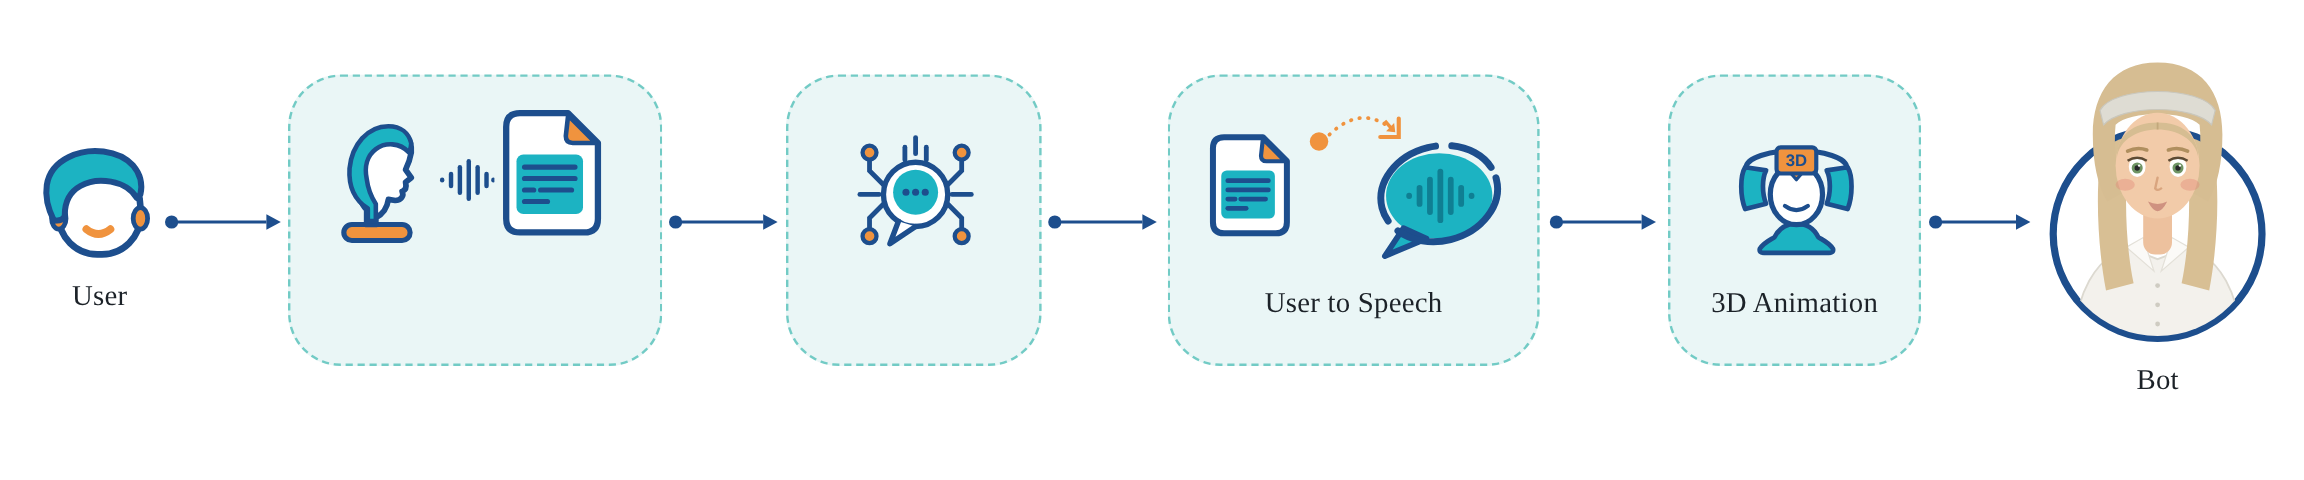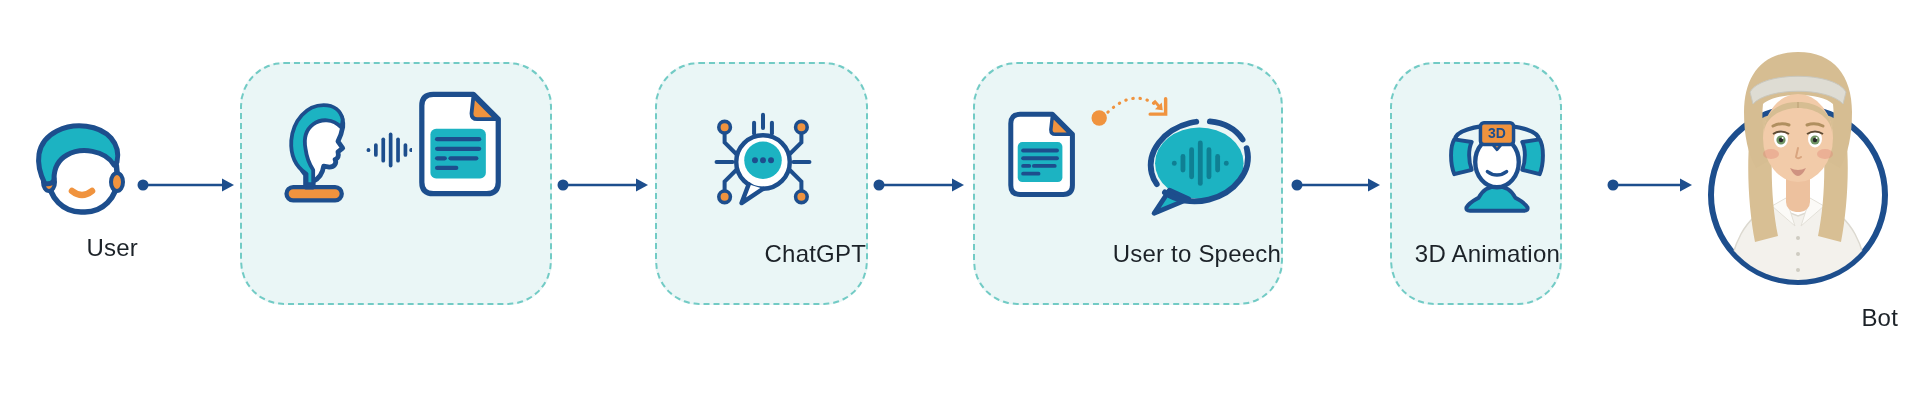--- a/index.html
+++ b/index.html
@@ -5,22 +5,22 @@
   :root{
     --navy:#1d4e8d; --teal:#1cb3c2; --teal-dark:#0f7f93; --orange:#f0933e;
     --box-bg:#eaf6f6; --box-border:#72cbc5; --text:#1c2228; --canvas-bg:#ffffff;
   }
   *{margin:0;padding:0;box-sizing:border-box;}
   body{font-family:"Liberation Sans", sans-serif; background:#f4f4f4;}
   .canvas{position:relative;width:1920px;height:400px;background:var(--canvas-bg);overflow:hidden;}
   .node{position:absolute;}
   .box{position:absolute;top:62px;height:243px;background:var(--box-bg);
        border:2px dashed var(--box-border);border-radius:44px;}
-  .node-label{position:absolute;width:100%;text-align:right;font-size:24px;
-       font-weight:500;color:var(--text);letter-spacing:.2px;white-space:nowrap;}
+  .node-label{position:absolute;width:100%;text-align:center;font-size:24px;
+       font-weight:500;color:var(--text);letter-spacing:.2px;white-space:nowrap;font-family:Liberation Serif, serif;}
   .box .node-label{top:176px;}
   .abs{position:absolute;}
   svg{display:block;}
   .badge-3d-text{font-family:"Liberation Sans",sans-serif;font-weight:bold;font-size:16px;fill:var(--navy);}
 </style>
 </head>
 <body>
 
 <div class="canvas">
 
@@ -116,21 +116,20 @@
       <circle cx="99" cy="17" r="6.5" fill="var(--orange)" stroke="var(--navy)" stroke-width="4"></circle>
       <circle cx="13" cy="95" r="6.5" fill="var(--orange)" stroke="var(--navy)" stroke-width="4"></circle>
       <circle cx="99" cy="95" r="6.5" fill="var(--orange)" stroke="var(--navy)" stroke-width="4"></circle>
       <circle cx="56" cy="56" r="30" fill="#fff" stroke="var(--navy)" stroke-width="5"></circle>
       <path d="M40,81 L32,102 L56,86" fill="#fff" stroke="var(--navy)" stroke-width="5" stroke-linejoin="round" stroke-linecap="round"></path>
       <circle cx="56" cy="54" r="21" fill="var(--teal)"></circle>
       <circle cx="47" cy="54" r="3.3" fill="var(--navy)"></circle>
       <circle cx="56" cy="54" r="3.3" fill="var(--navy)"></circle>
       <circle cx="65" cy="54" r="3.3" fill="var(--navy)"></circle>
     </svg>
-    <div class="node-label">ChatGPT</div>
   </div>
 
   <div class="box" style="left:973px;width:310px">
     <svg class="abs" style="left:25px;top:20px" width="260" height="145" viewBox="0 0 270 150">
 
       <g transform="translate(8,28) scale(0.8)">
         <path d="M16,4 H58 L84,30 V96 Q84,108 72,108 H16 Q4,108 4,96 V16 Q4,4 16,4 Z" fill="#fff" stroke="var(--navy)" stroke-width="6.5" stroke-linejoin="round"></path>
         <path d="M58,6 L82,30 L62,30 Q56,30 56,24 Z" fill="var(--orange)" stroke="var(--navy)" stroke-width="4.5" stroke-linejoin="round"></path>
         <rect x="13" y="40" width="58" height="52" rx="6" fill="var(--teal)"></rect>
         <g stroke="var(--navy)" stroke-width="5" stroke-linecap="round">
@@ -161,21 +160,21 @@
           <line x1="208" y1="61" x2="208" y2="103"></line>
           <line x1="217" y1="68" x2="217" y2="96"></line>
           <line x1="226" y1="75" x2="226" y2="89"></line>
           <line x1="235" y1="81.8" x2="235" y2="82.2"></line>
         </g>
       </g>
     </svg>
     <div class="node-label">User to Speech</div>
   </div>
 
-  <div class="box" style="left:1390px;width:172px">
+  <div class="box" style="left:1390px;width:211px">
     <svg class="abs" style="left:51px;top:44px" width="108" height="108" viewBox="0 0 124 124">
       <path d="M14,36 A48,16 0 0 1 110,36" fill="none" stroke="var(--navy)" stroke-width="5" stroke-linecap="round"></path>
       <path d="M13,36 C8,44 8,64 13,76 L33,71 C29,61 29,47 33,39 Z" fill="var(--teal)" stroke="var(--navy)" stroke-width="4.5" stroke-linejoin="round"></path>
       <path d="M111,36 C116,44 116,64 111,76 L91,71 C95,61 95,47 91,39 Z" fill="var(--teal)" stroke="var(--navy)" stroke-width="4.5" stroke-linejoin="round"></path>
       <path d="M27,114 C31,108 36,106 41,103 C45,95 52,90 62,90 C72,90 79,95 83,103
                C88,106 93,108 97,114 Q98,118 93,118 L31,118 Q26,118 27,114 Z" fill="var(--teal)" stroke="var(--navy)" stroke-width="4.5" stroke-linejoin="round"></path>
       <ellipse cx="62" cy="62" rx="25" ry="29" fill="#fff" stroke="var(--navy)" stroke-width="5"></ellipse>
       <path d="M51,73 Q62,81 73,73" fill="none" stroke="var(--navy)" stroke-width="4" stroke-linecap="round"></path>
       <path d="M56,41 L62,48 L68,41 Z" fill="var(--orange)" stroke="var(--navy)" stroke-width="3" stroke-linejoin="round"></path>
       <rect x="43" y="17" width="38" height="25" rx="4" fill="var(--orange)" stroke="var(--navy)" stroke-width="4"></rect>

